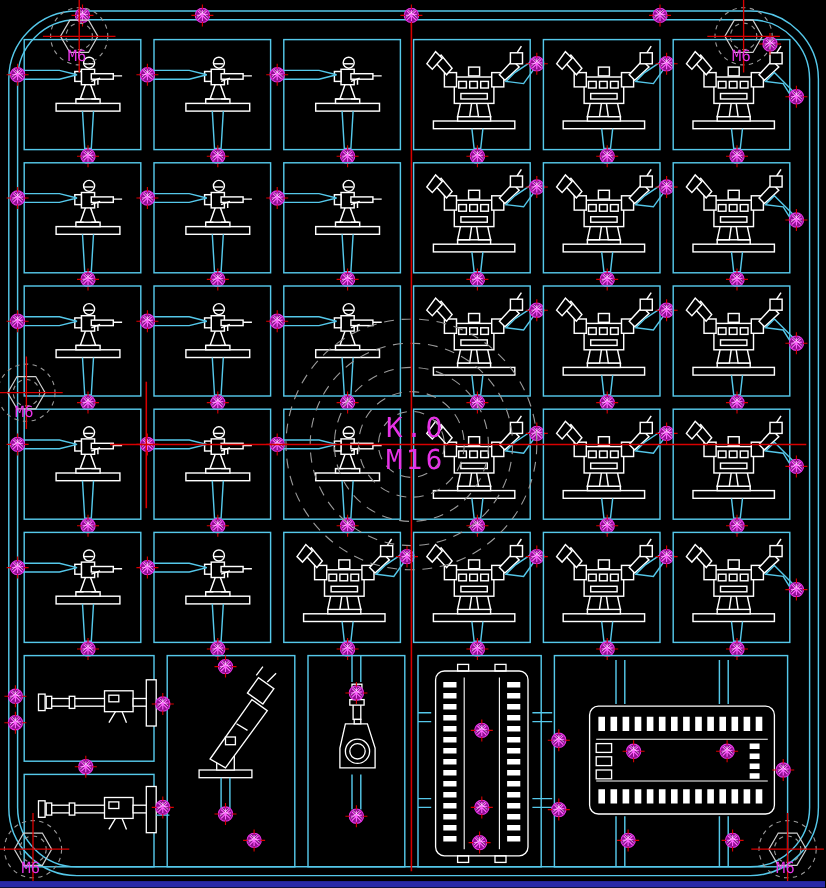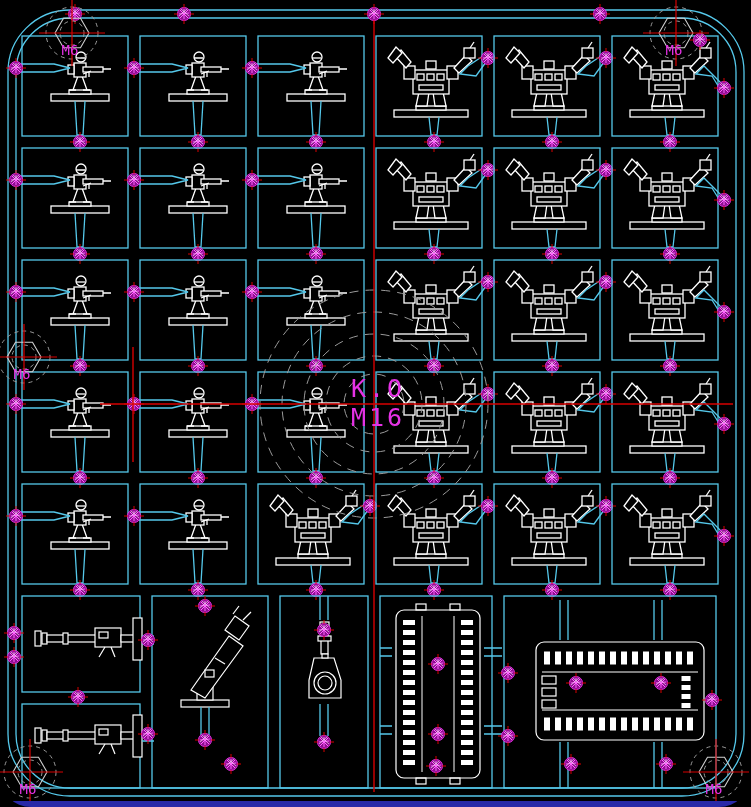--- a/index.html
+++ b/index.html
@@ -1,17 +1,17 @@
 <!DOCTYPE html>
 <html style="--bg: #000000; --cyan: #55c8ea; --red: #d80000; --gray: #9a9a9a; --mag: #e532e5; --gatefill: #8f0e8f; --hatch: #ff66ff; --white: #ffffff; --strip: #2929a8;"><head>
 <meta charset="utf-8">
 <title>Sprue Layout Drawing</title>
 <style>
   html,body{margin:0;padding:0;background:#000;}
-  .stage{position:relative;width:750px;height:807px;background:var(--bg,#000);overflow:hidden;border-radius:31px;}
+  .stage{position:relative;width:750px;height:807px;background:var(--bg,#000);overflow:hidden;}
   svg{display:block;}
   .cy{stroke:var(--cyan);fill:none;stroke-width:1.3;}
   .red{stroke:var(--red);fill:none;stroke-width:1.4;}
   .gd{stroke:var(--gray);fill:none;stroke-width:1;stroke-dasharray:9 7;}
   .gd2{stroke:var(--gray);fill:none;stroke-width:1;stroke-dasharray:4 4;}
   .hex{stroke:#cfcfcf;fill:none;stroke-width:1.1;}
   text.cad{fill:var(--mag);font-family:"DejaVu Sans Mono","Liberation Mono",monospace;}
   .strip{position:absolute;left:0;bottom:0;width:100%;height:6px;background:var(--strip);}
 </style>
 </head>

